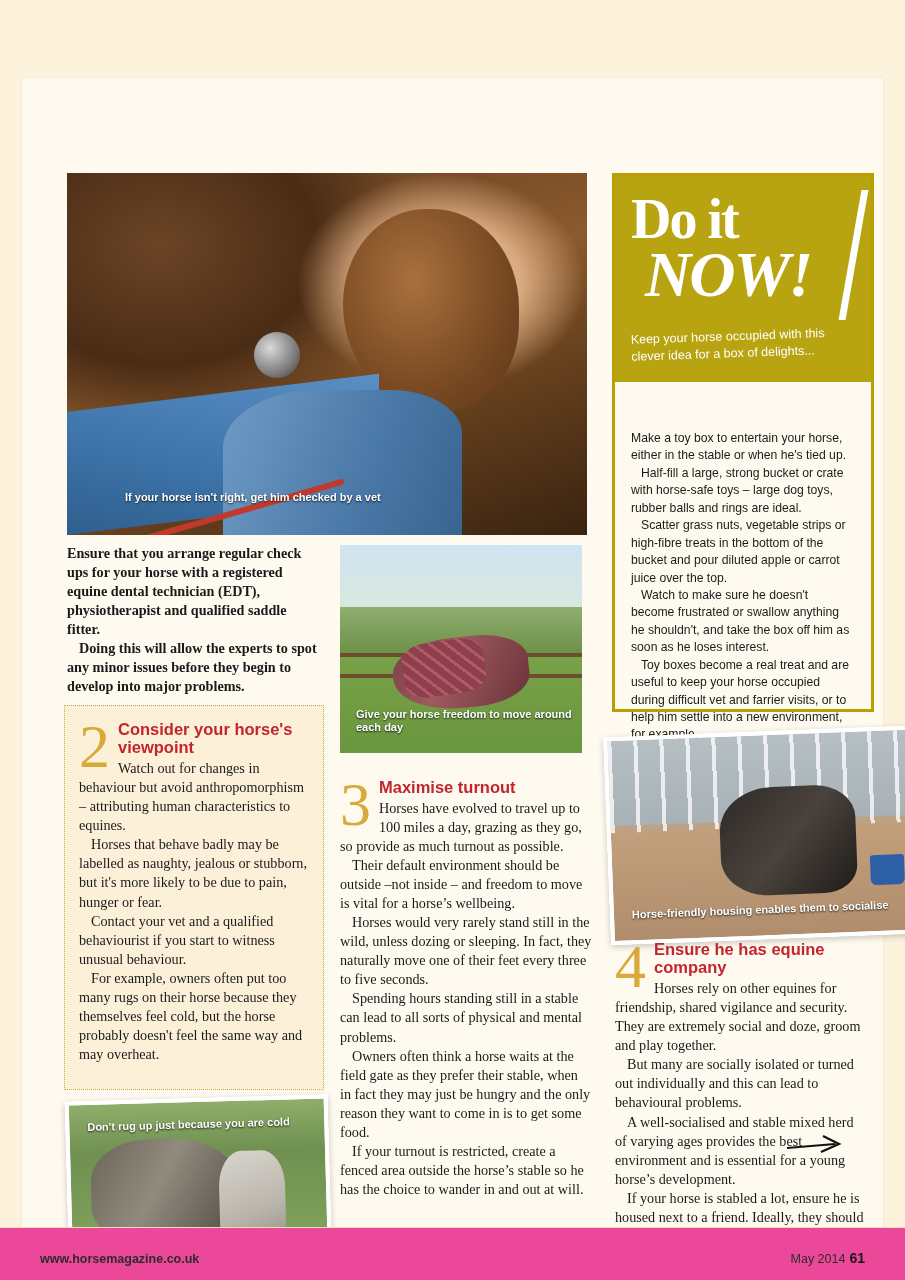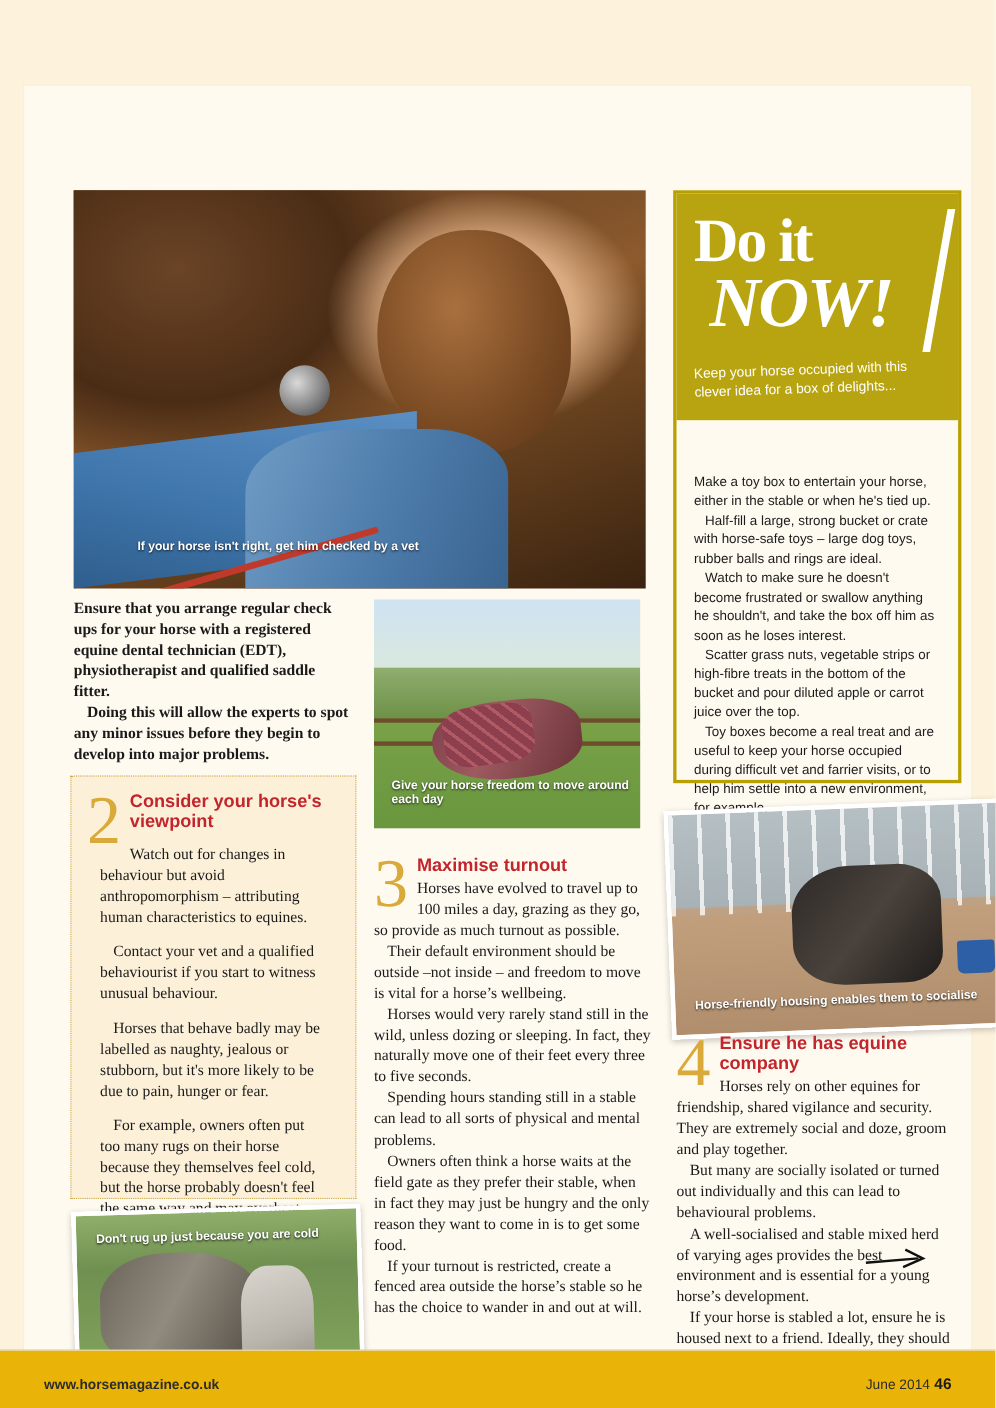--- a/index.html
+++ b/index.html
@@ -12,21 +12,21 @@
   }
   .page{
     position:absolute;
     left:22px;top:78px;
     width:861px;height:1150px;
     background:#fffaf0;
     box-shadow:0 0 0 1px rgba(0,0,0,0.02);
   }
   .footer-band{
     position:absolute;left:0;bottom:0;width:905px;height:52px;
-    background:#eab308;
+    background:#ec4899;
     border-top:1px solid #e9dcbb;
   }
   .footer-left{
     position:absolute;left:40px;bottom:14px;
     font-family:"Liberation Sans", sans-serif;
     font-size:12.5px;font-weight:bold;color:#2c2c2c;
   }
   .footer-right{
     position:absolute;right:40px;bottom:14px;
     font-family:"Liberation Sans", sans-serif;
@@ -203,21 +203,21 @@
   
   #tip2box{
     position:absolute;left:42px;top:627px;width:258px;height:383px;
     background:#fdf0d9;
     border:1px dotted #c9a84c;
   }
   #tip2box .inner{
     position:absolute;left:14px;top:14px;width:230px;
     font-size:14.2px;line-height:1.34;color:#1a1a1a;
   }
-  #tip2box .inner p{margin:12px;}
+  #tip2box .inner p{margin:0;}
   #tip2box .inner p+p{text-indent:12px;}
 
   .tipnum{
     font-family:"Liberation Serif", serif;
     font-size:62px;line-height:0.8;color:#d9a93a;font-weight:normal;
     float:left;margin:2px 8px 0 0;
   }
   .tiphead{
     font-family:"Liberation Sans", sans-serif;
     font-size:16.5px;font-weight:bold;color:#c3252c;
@@ -243,22 +243,22 @@
 
   <div id="doitnow">
     <div class="gold"></div>
     <div class="slash"></div>
     <div class="doit">Do it</div>
     <div class="now">NOW!</div>
     <div class="standfirst">Keep your horse occupied with this clever idea for a box of delights...</div>
     <div class="body">
       <p>Make a toy box to entertain your horse, either in the stable or when he's tied up.</p>
       <p>Half-fill a large, strong bucket or crate with horse-safe toys – large dog toys, rubber balls and rings are ideal.</p>
+      <p>Scatter grass nuts, vegetable strips or high-fibre treats in the bottom of the bucket and pour diluted apple or carrot juice over the top.</p>
       <p>Watch to make sure he doesn't become frustrated or swallow anything he shouldn't, and take the box off him as soon as he loses interest.</p>
-      <p>Scatter grass nuts, vegetable strips or high-fibre treats in the bottom of the bucket and pour diluted apple or carrot juice over the top.</p>
       <p>Toy boxes become a real treat and are useful to keep your horse occupied during difficult vet and farrier visits, or to help him settle into a new environment, for example.</p>
     </div>
   </div>
 
   <div class="col" id="col1">
     <p>Ensure that you arrange regular check ups for your horse with a registered equine dental technician (EDT), physiotherapist and qualified saddle fitter.</p>
     <p>Doing this will allow the experts to spot any minor issues before they begin to develop into major problems.</p>
   </div>
 
   <div class="photo" id="photo-turnout">
@@ -268,22 +268,22 @@
     <div class="horse"></div>
     <div class="rug"></div>
     <div class="cap">Give your horse freedom to move around each day</div>
   </div>
 
   <div id="tip2box">
     <div class="inner">
       <span class="tipnum">2</span>
       <div class="tiphead">Consider your horse's viewpoint</div>
       <p>Watch out for changes in behaviour but avoid anthropomorphism – attributing human characteristics to equines.</p>
+      <p>Horses that behave badly may be labelled as naughty, jealous or stubborn, but it's more likely to be due to pain, hunger or fear.</p>
       <p>Contact your vet and a qualified behaviourist if you start to witness unusual behaviour.</p>
-      <p>Horses that behave badly may be labelled as naughty, jealous or stubborn, but it's more likely to be due to pain, hunger or fear.</p>
       <p>For example, owners often put too many rugs on their horse because they themselves feel cold, but the horse probably doesn't feel the same way and may overheat.</p>
     </div>
   </div>
 
   <div class="col" id="col2">
     <span class="tipnum">3</span>
     <div class="tiphead">Maximise turnout</div>
     <p>Horses have evolved to travel up to 100 miles a day, grazing as they go, so provide as much turnout as possible.</p>
     <p>Their default environment should be outside –not inside – and freedom to move is vital for a horse’s wellbeing.</p>
     <p>Horses would very rarely stand still in the wild, unless dozing or sleeping. In fact, they naturally move one of their feet every three to five seconds.</p>
@@ -318,15 +318,15 @@
   <svg class="arrow" viewBox="0 0 56 22">
     <path d="M0 14 L48 10" stroke="#111" stroke-width="2.2" fill="none"></path>
     <path d="M36 2 L52 10 L34 18" stroke="#111" stroke-width="2.2" fill="none"></path>
   </svg>
 
 </div>
 
 <div class="footer-band">
   <div class="footer-left">www.horsemagazine.co.uk</div>
   <div class="footer-right">
-    <span>June 2014</span><span class="pg">46</span>
+    <span>May 2014</span><span class="pg">61</span>
   </div>
 </div>
 
 </body></html>

